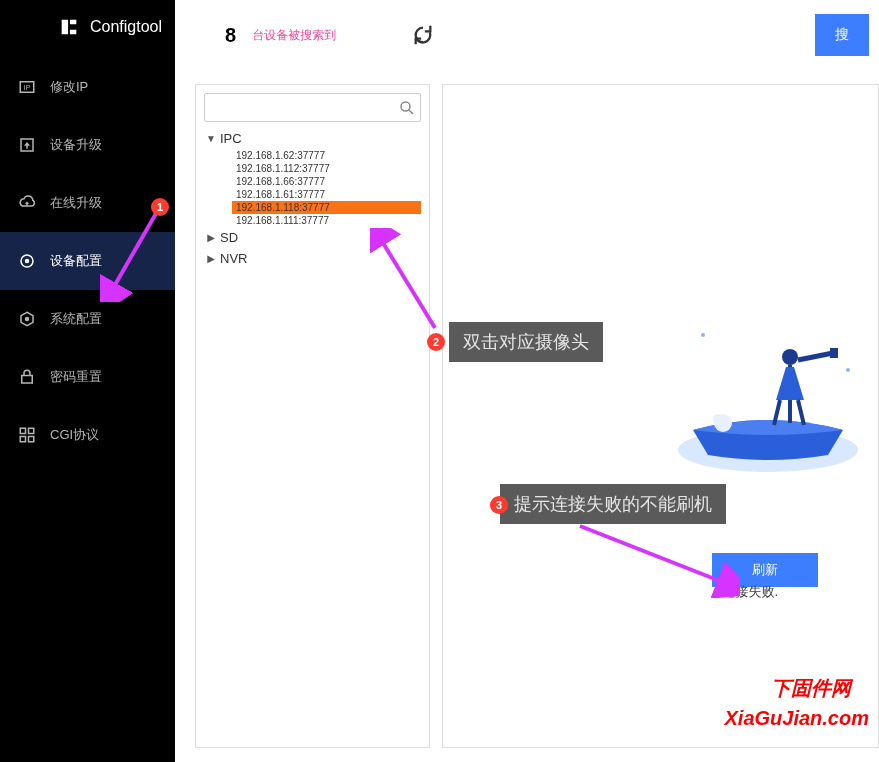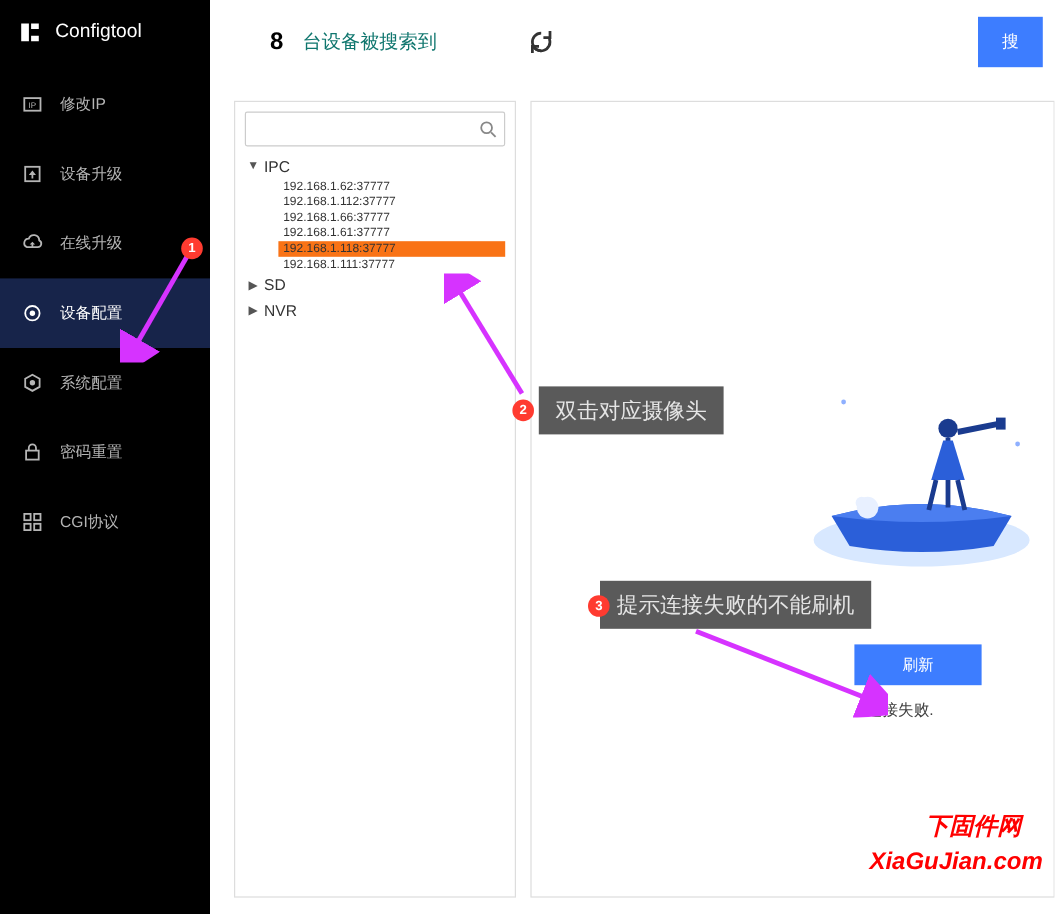--- a/index.html
+++ b/index.html
@@ -2,35 +2,35 @@
 <html><head>
 <meta charset="utf-8">
 <style>
 * { margin: 0; padding: 0; box-sizing: border-box; }
 body { font-family: "Microsoft YaHei", Arial, sans-serif; background: #fff; width: 879px; height: 762px; overflow: hidden; position: relative; }
 
 .app { display: flex; height: 100%; }
 
 
 .sidebar { width: 175px; background: #000; color: #fff; flex-shrink: 0; }
-.logo-row { display: flex; align-items: center; padding: 16px 14px 20px 14px; gap: 10px; }
+.logo-row { display: flex; align-items: center; padding: 16px 14px 20px 14px; gap: 10px; margin-left: 44px; }
 .logo-mark { width: 22px; height: 22px; display: flex; align-items: center; justify-content: center; }
 .logo-text { color: #fff; font-size: 16px; font-weight: 500; }
 
 .nav-item { display: flex; align-items: center; gap: 14px; padding: 20px 18px; color: #b5b5b5; font-size: 13px; cursor: pointer; position: relative; }
 .nav-item.active { background: #17244a; color: #fff; }
 .nav-icon { width: 18px; height: 18px; display: flex; align-items: center; justify-content: center; flex-shrink: 0; }
 
 
 .right { flex: 1; background: #fff; display: flex; flex-direction: column; overflow: hidden; position: relative; }
 
 
 .header { display: flex; align-items: center; padding: 14px 20px; gap: 16px; }
 .count { font-size: 20px; font-weight: bold; color: #000; margin-left: 30px; }
-.count-label { color: #0f766e; font-size: 16px; }
+.count-label { color: #ec4899; font-size: 12px; }
 .refresh-btn { margin-left: 60px; cursor: pointer; width: 22px; height: 22px; }
 .search-btn { margin-left: auto; background: #3d7dff; color: #fff; border: none; padding: 12px 20px; font-size: 14px; cursor: pointer; margin-right: -10px; }
 
 
 .main { flex: 1; padding: 14px 0 14px 20px; display: flex; gap: 12px; overflow: hidden; }
 .tree-panel { width: 235px; border: 1px solid #ddd; background: #fff; padding: 8px; display: flex; flex-direction: column; }
 .search-box { display: flex; align-items: center; border: 1px solid #ccc; border-radius: 2px; padding: 2px 4px; margin-bottom: 6px; }
 .search-input { flex: 1; border: none; outline: none; font-size: 13px; padding: 4px 2px; }
 .search-icon-wrap { width: 18px; height: 18px; }
 
@@ -41,21 +41,21 @@
 .tree-children { padding-left: 28px; }
 .tree-leaf { padding: 1px 4px; cursor: pointer; font-size: 10px; }
 .tree-leaf.selected { background: #f97316; }
 
 .detail-panel { flex: 1; border: 1px solid #ddd; background: #fff; position: relative; overflow: hidden; }
 
 
 .illus { position: absolute; right: 10px; top: 230px; width: 200px; height: 160px; }
 
 
-.refresh-big { position: absolute; right: 60px; top: 452px; background: #3d7dff; color: #fff; border: none; padding: 8px 40px; font-size: 13px; cursor: pointer; }
+.refresh-big { position: absolute; right: 60px; top: 468px; background: #3d7dff; color: #fff; border: none; padding: 8px 40px; font-size: 13px; cursor: pointer; }
 
 .status-text { position: absolute; right: 100px; top: 498px; font-size: 13px; color: #404040; }
 
 
 .anno-badge { position: absolute; width: 18px; height: 18px; border-radius: 50%; background: #ff3b30; color: #fff; font-size: 11px; display: flex; align-items: center; justify-content: center; font-weight: bold; z-index: 20; }
 .anno-tip { position: absolute; background: #5a5a5a; color: #e5e5e5; padding: 8px 14px; font-size: 18px; white-space: nowrap; z-index: 15; }
 
 .arrow-svg { position: absolute; z-index: 18; pointer-events: none; }
 
 

